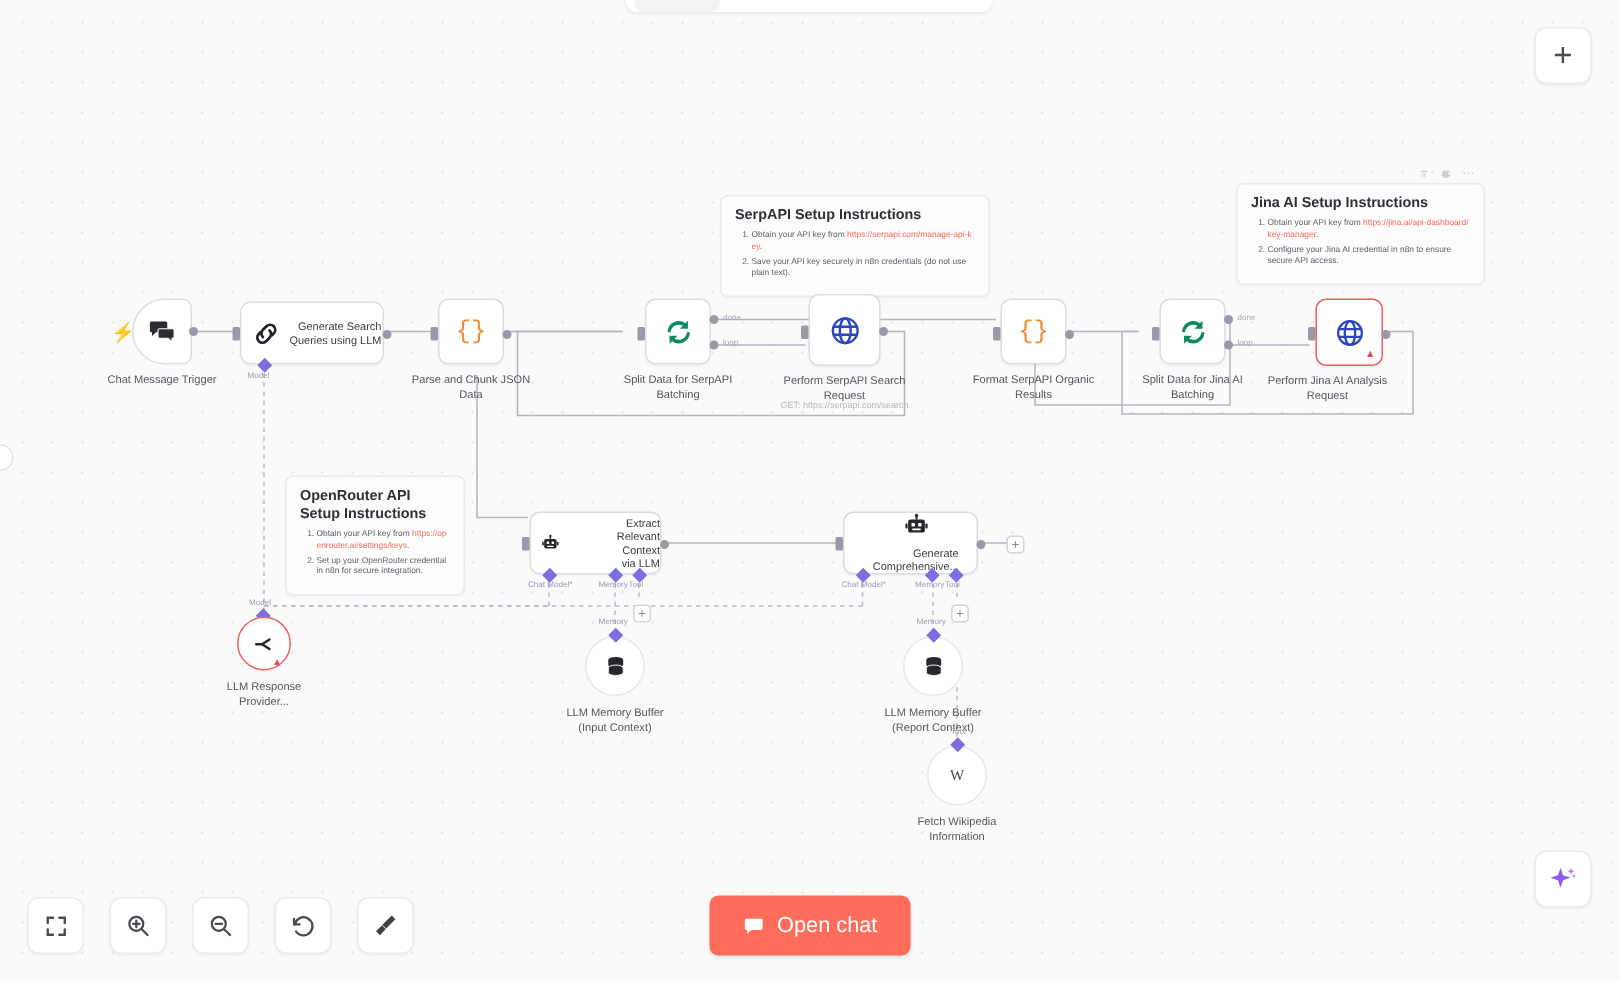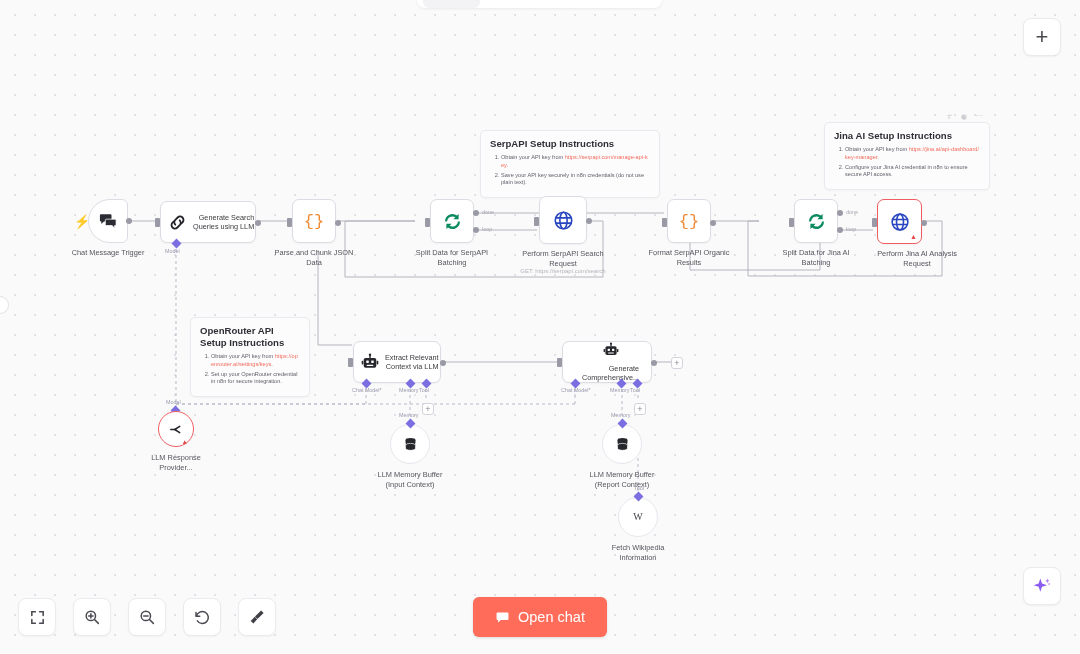--- a/index.html
+++ b/index.html
@@ -363,21 +363,21 @@
   <div class="nbox" style="width:44px;height:44px;">
     <span style="color:#ef8c37;font-size:17px;font-family:'Liberation Mono',monospace;">{}</span>
   </div>
   <div class="port" style="left:43px; top:21px;"></div>
   <div class="nlabel" style="top:46px; left:22px;">
     <div>Format SerpAPI Organic</div>
     <div>Results</div>
   </div>
 </div>
 
-<div class="node" style="left:794px; top:199px;">
+<div class="node" style="left:773px; top:199px;">
   <div class="port-in" style="left:-5px; top:19px;"></div>
   <div class="nbox" style="width:44px;height:44px;">
     <svg width="21" height="21" viewBox="0 0 24 24">
       <path d="M3.5 12a8.5 8.5 0 0 1 13.6-6.8l1.9-1.9v6h-6l2.2-2.2A6.2 6.2 0 0 0 5.8 12z" fill="#0b8a60"></path>
       <path d="M20.5 12a8.5 8.5 0 0 1-13.6 6.8L5 20.7v-6h6l-2.2 2.2A6.2 6.2 0 0 0 18.2 12z" fill="#0b8a60"></path>
     </svg>
   </div>
   <div class="port" style="left:43px; top:11px;"></div>
   <div class="portlabel" style="left:52px; top:10px;">done</div>
   <div class="port" style="left:43px; top:28px;"></div>
@@ -392,29 +392,29 @@
   <div class="port-in" style="left:-5px; top:19px;"></div>
   <div class="nbox err" style="width:45px;height:45px;position:relative;">
     <svg width="22" height="22" viewBox="0 0 24 24" fill="none" stroke="#2a46c0" stroke-width="1.7">
       <circle cx="12" cy="12" r="8.6"></circle>
       <ellipse cx="12" cy="12" rx="3.8" ry="8.6"></ellipse>
       <path d="M3.6 9.2h16.8M3.6 14.8h16.8"></path>
     </svg>
     <span class="warn">▲</span>
   </div>
   <div class="port" style="left:44px; top:21px;"></div>
-  <div class="nlabel" style="top:47px; left:40px;">
+  <div class="nlabel" style="top:47px; left:8px;">
     <div>Perform Jina AI Analysis</div>
     <div>Request</div>
   </div>
 </div>
 
 <div class="node" style="left:353px; top:341px;">
   <div class="port-in" style="left:-5px; top:17px;"></div>
-  <div class="nbox wide" style="height:42px; width:88px;">
+  <div class="nbox wide" style="height:42px; width:88px;gap:32px;">
     <svg width="18" height="18" viewBox="0 0 24 24">
       <rect x="3.6" y="6.5" width="16.8" height="13" rx="2.6" fill="#26262d"></rect>
       <rect x="7" y="10" width="3.4" height="3.4" rx=".6" fill="#fff"></rect>
       <rect x="13.6" y="10" width="3.4" height="3.4" rx=".6" fill="#fff"></rect>
       <rect x="7.6" y="15.6" width="8.8" height="1.7" rx=".8" fill="#fff"></rect>
       <rect x="11" y="2.5" width="2" height="4" fill="#26262d"></rect>
       <circle cx="12" cy="2.3" r="1.6" fill="#26262d"></circle>
       <rect x=".9" y="10.4" width="2.2" height="5" rx="1" fill="#26262d"></rect>
       <rect x="20.9" y="10.4" width="2.2" height="5" rx="1" fill="#26262d"></rect>
     </svg>

